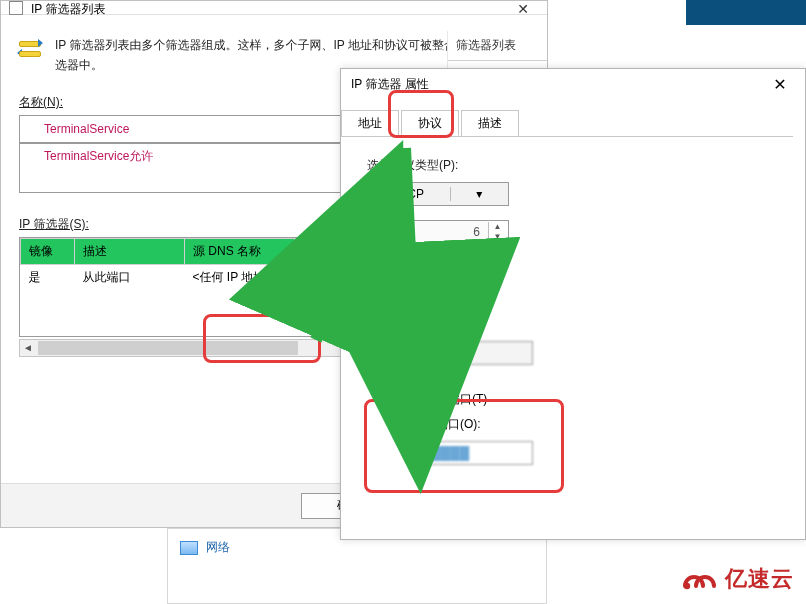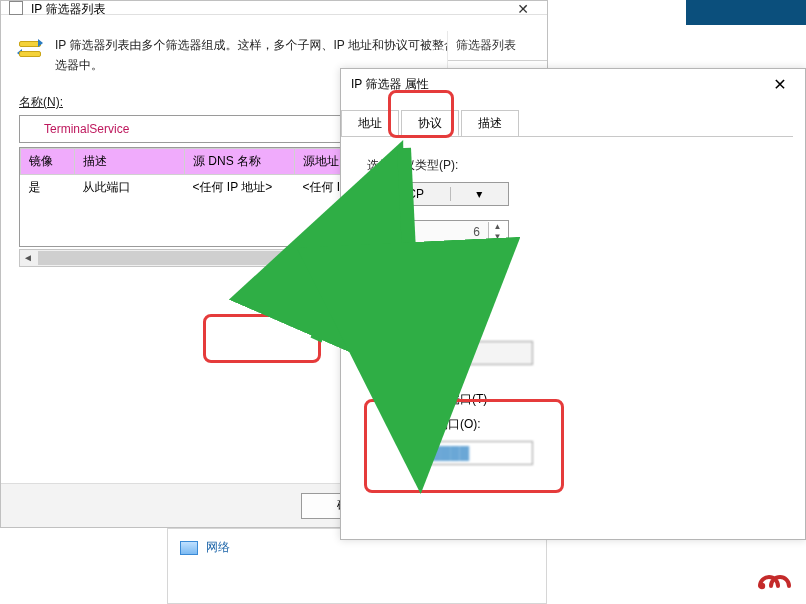--- a/index.html
+++ b/index.html
@@ -54,21 +54,21 @@
       width:100%;height:28px;border:1px solid #9a9a9a;background:#fff;padding:4px 24px;font:inherit;color:#be185d;
     }
     .txtarea{height:50px;resize:none;}
     .grid{
       border:1px solid #9a9a9a;width:100%;height:100px;margin-top:4px;overflow:auto;
     }
     .grid table{border-collapse:collapse;width:100%;}
     .grid th,.grid td{
       font-weight:normal;text-align:left;padding:4px 8px;font-size:12px;white-space:nowrap;
     }
-    .grid th{background:#f0abfc;border:1px solid #d0d0d0;}
+    .grid th{background:#22c55e;border:1px solid #d0d0d0;}
     .grid td{border-bottom:0;}
     .hscroll{height:18px;margin-top:2px;display:flex;align-items:center;border:1px solid #c5c5c5;background:#f0f0f0;width:100%;}
     .hscroll .thumb{width:260px;height:14px;background:#cfcfcf;margin-left:2px;}
     .hscroll .arrow{width:16px;text-align:center;color:#555;font-size:10px;}
     .hscroll .sp{flex:1;}
     .dlg1-btns{
       position:absolute;left:0;right:0;bottom:0;height:44px;border-top:1px solid #ddd;
       display:flex;align-items:center;justify-content:flex-end;padding-right:150px;gap:10px;background:#f3f3f3;
     }
     .winbtn{
@@ -161,21 +161,23 @@
       <div class="intro-icon">
         <span class="arr"></span>
           <span class="arr2"></span>
       </div>
       <div class="intro-text">IP 筛选器列表由多个筛选器组成。这样，多个子网、IP 地址和协议可被整合到一个 IP 筛选器中。</div>
     </div>
 
     <label class="lbl">名称(N):</label>
     <input class="txtbox" value="TerminalService" style="">
 
-
+    <textarea class="txtbox txtarea" style="">TerminalService允许</textarea>
+
+    <label class="lbl" style="margin-top:20px">IP 筛选器(S):</label>
     <div class="grid">
       <table>
         <thead>
             <tr>
           <th style="width:54px">镜像</th>
           <th style="width:110px">描述</th>
           <th style="width:110px">源 DNS 名称</th>
           <th>源地址</th>
         </tr>
           </thead>
@@ -282,13 +284,14 @@
   <line x1="316" y1="340" x2="384" y2="184" stroke="#2fae45" stroke-width="12" marker-end="url(#ahead)"></line>
   <line x1="404" y1="148" x2="418" y2="438" stroke="#2fae45" stroke-width="14" marker-end="url(#ahead)"></line>
 </svg>
 
 <div class="brand">
   <svg width="46" height="30" viewBox="0 0 46 30">
     <path d="M12 22 a9 9 0 1 1 18 0" fill="none" stroke="#c42a2a" stroke-width="4" stroke-linecap="round"></path>
     <path d="M23 22 a9 9 0 1 1 18 0" fill="none" stroke="#c42a2a" stroke-width="4" stroke-linecap="round"></path>
     <circle cx="14" cy="22" r="3.2" fill="#c42a2a"></circle>
   </svg>
+  <span>亿速云</span>
 </div>
 
 </body></html>

